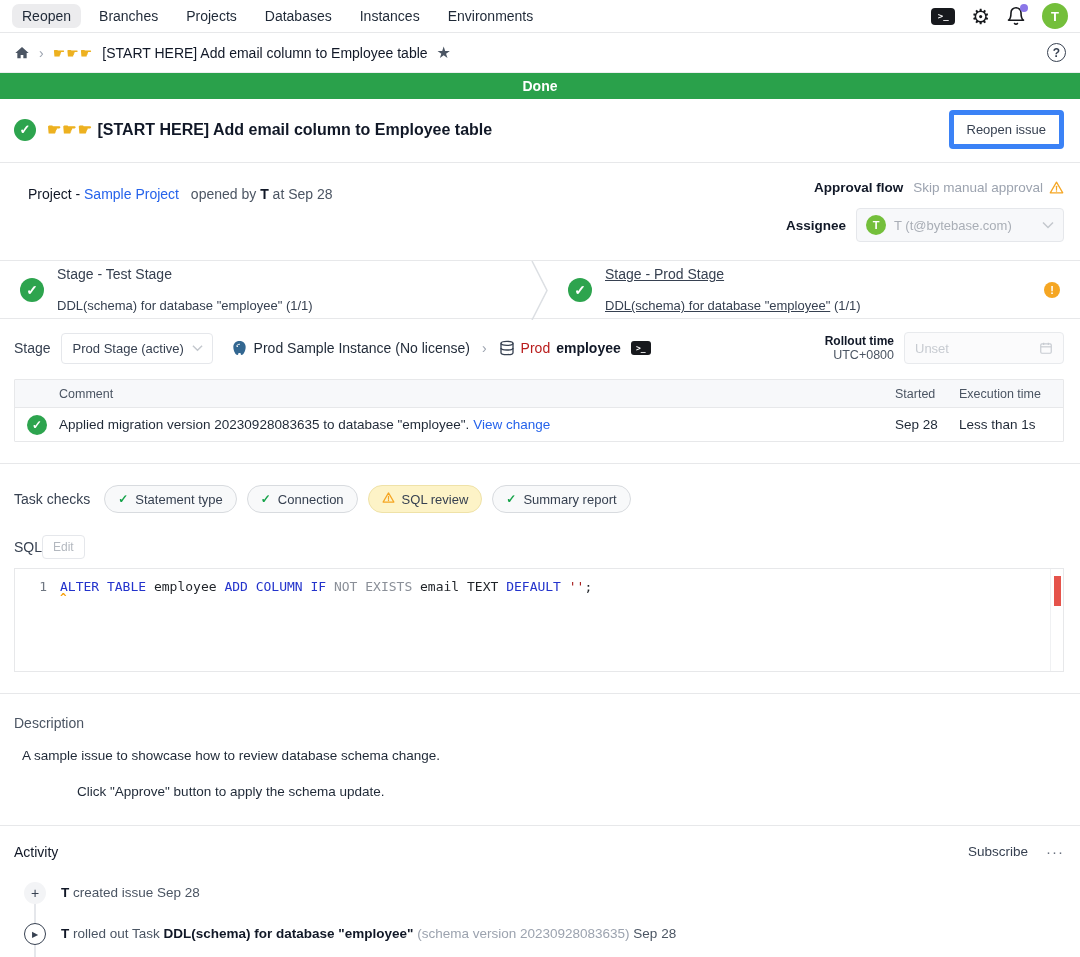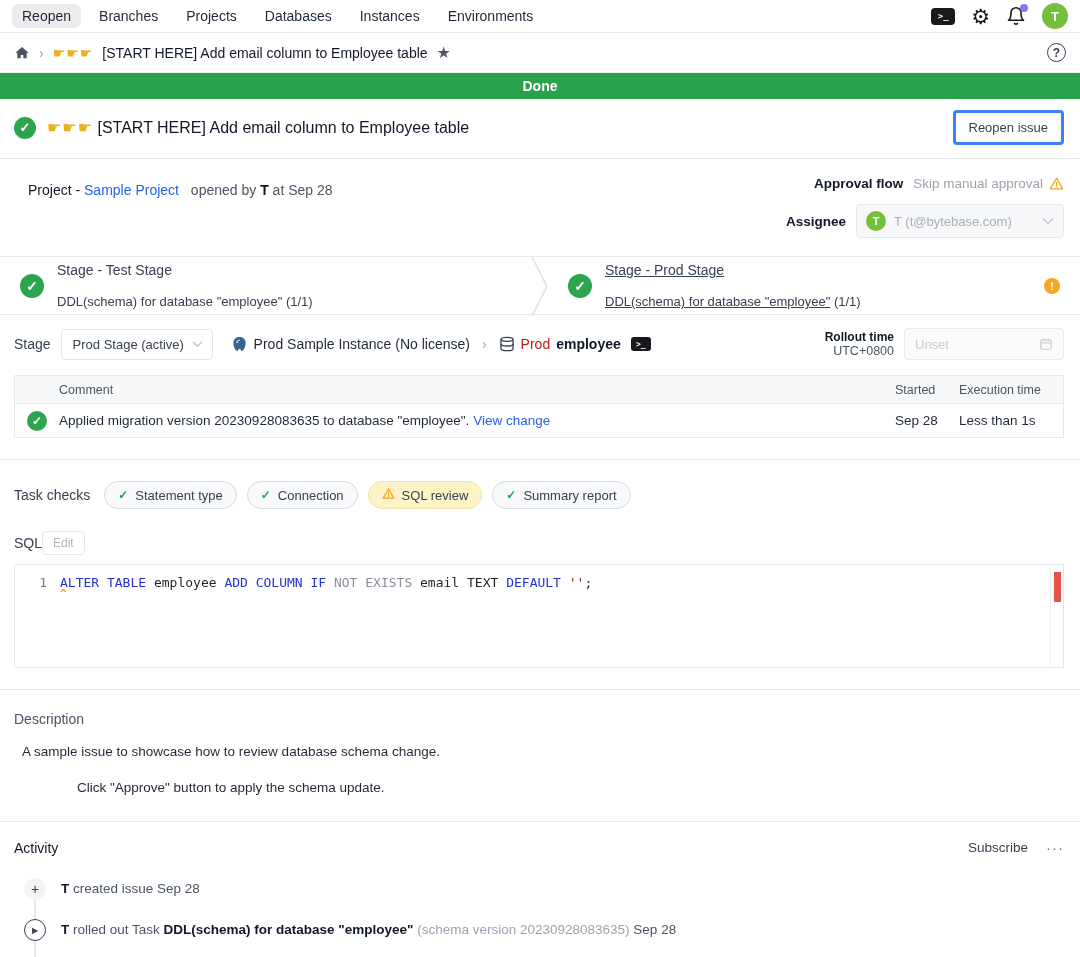--- a/index.html
+++ b/index.html
@@ -30,23 +30,23 @@
 
   
   .banner { height:26px; background:#2aa14b; color:#fff; font-size:14px; font-weight:bold; display:flex; align-items:center; justify-content:center; }
 
   
   .title-row { display:flex; align-items:center; gap:11px; padding:11px 16px 13px 14px; border-bottom:1px solid #e7e8ea; }
   .check-circle { border-radius:50%; background:#2da44e; color:#fff; display:flex; align-items:center; justify-content:center; flex:none; font-weight:bold; }
   .cc-22 { width:22px; height:22px; font-size:13px; }
   .cc-20 { width:20px; height:20px; font-size:12px; }
   .cc-24 { width:24px; height:24px; font-size:14px; }
-  .issue-title { font-size:16px; font-weight:normal; color:#111827; }
+  .issue-title { font-size:16px; font-weight:bold; color:#111827; }
   .issue-title .hands { font-size:16px; }
-  .btn-outline { margin-left:auto; border:3px solid #3b82f6; background:#fff; border-radius:4px; padding:7px 13px; font-size:13px; color:#374151; cursor:pointer; font-family:inherit; }
+  .btn-outline { margin-left:auto; border:5px solid #3b82f6; background:#fff; border-radius:4px; padding:7px 13px; font-size:13px; color:#374151; cursor:pointer; font-family:inherit; }
 
   
   .meta { display:flex; justify-content:space-between; padding:17px 16px 0 28px; height:97px; }
   .meta-left { font-size:14px; padding-top:6px; }
   .meta-left .lbl { color:#111827; }
   .link { color:#2563eb; cursor:pointer; }
   .meta-left .muted { color:#4b5563; }
   .meta-right { display:flex; flex-direction:column; gap:13px; align-items:flex-end; }
   .meta-row { display:flex; align-items:center; gap:10px; }
   .meta-row .row-label { font-size:13.5px; font-weight:bold; color:#111827; }

